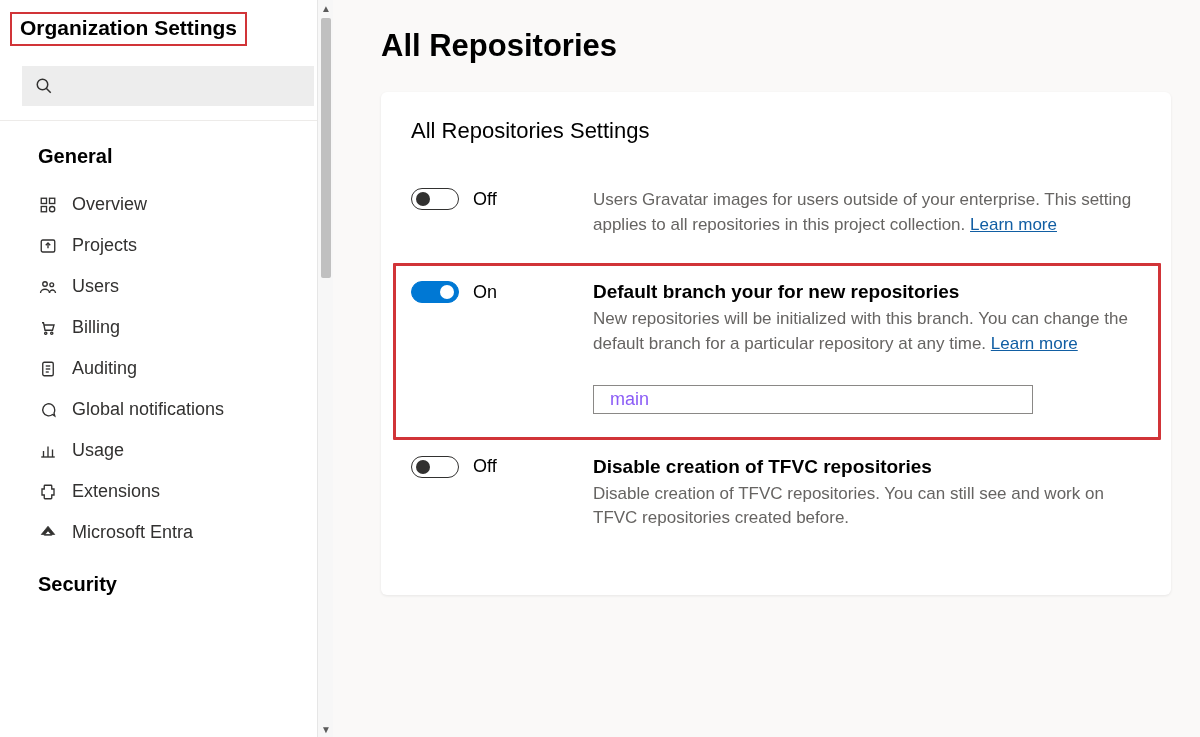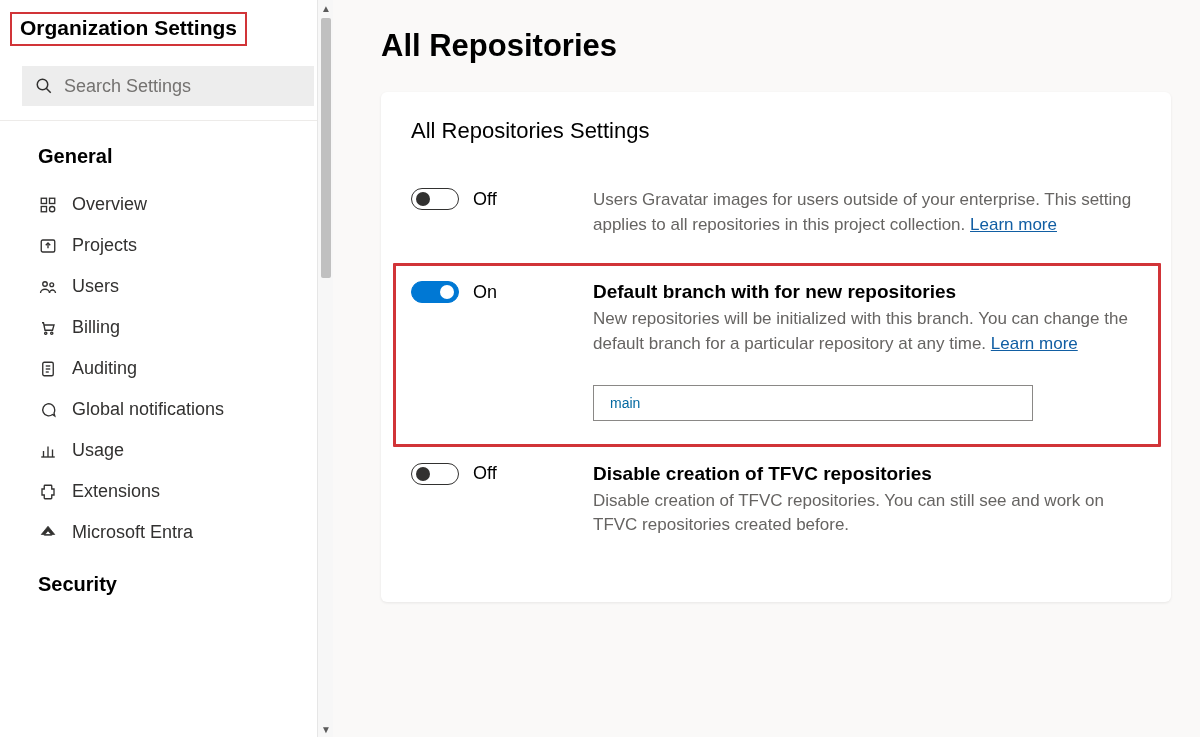--- a/index.html
+++ b/index.html
@@ -185,25 +185,25 @@
     line-height:1.45;
   }
   .setting-desc a {
     color:#115ea3;
     text-decoration:underline;
     cursor:pointer;
   }
   .branch-input {
     margin-top: 28px;
     width: 440px;
-    height: 36px;
+    height: 29px;
     border:1px solid #8a8886;
     padding: 0 16px;
-    font-size:14px;
-    color:#0369a1;
+    font-size:18px;
+    color:#8b5cf6;
     outline:none;
     background:#fff;
   }
   .highlight-box {
     position:absolute;
     border:3px solid #d13438;
     pointer-events:none;
     border-radius:1px;
   }
 </style>
@@ -215,21 +215,20 @@
     <div class="sidebar-title">Organization Settings</div>
   </div>
   <div class="search-wrap">
     <div class="search-box">
       <span class="nav-icon">
         <svg width="18" height="18" viewBox="0 0 24 24" fill="none" stroke="#747270" stroke-width="2">
             <circle cx="10" cy="10" r="7"></circle>
             <line x1="21" y1="21" x2="15" y2="15"></line>
           </svg>
       </span>
-      <input class="search-input" placeholder="Search Settings" style="">
     </div>
   </div>
   <div class="section-divider"></div>
 
   <div class="section-label">General</div>
 
   <div class="nav-item">
     <span class="nav-icon">
       <svg width="18" height="18" viewBox="0 0 24 24" fill="none" stroke="#323130" stroke-width="1.8">
           <rect x="3" y="3" width="7" height="7"></rect>
@@ -349,21 +348,21 @@
     </div>
 
     <div class="setting-row" style="padding-top:20px; padding-bottom:30px;">
       <div class="toggle-col">
         <div class="toggle on">
             <div class="knob"></div>
           </div>
         <span class="toggle-label">On</span>
       </div>
       <div class="setting-body">
-        <div class="setting-title">Default branch with for new repositories</div>
+        <div class="setting-title">Default branch your for new repositories</div>
         <div class="setting-desc">
           <span>New repositories will be initialized with this branch. You can change the default branch for a particular repository at any time. </span><a>Learn more</a>
         </div>
         <input class="branch-input" value="main" style="">
       </div>
       <div class="highlight-box" style="left:-18px; top:2px; right:-20px; bottom:4px;"></div>
     </div>
 
     <div class="setting-row" style="padding-top:12px;">
       <div class="toggle-col">

